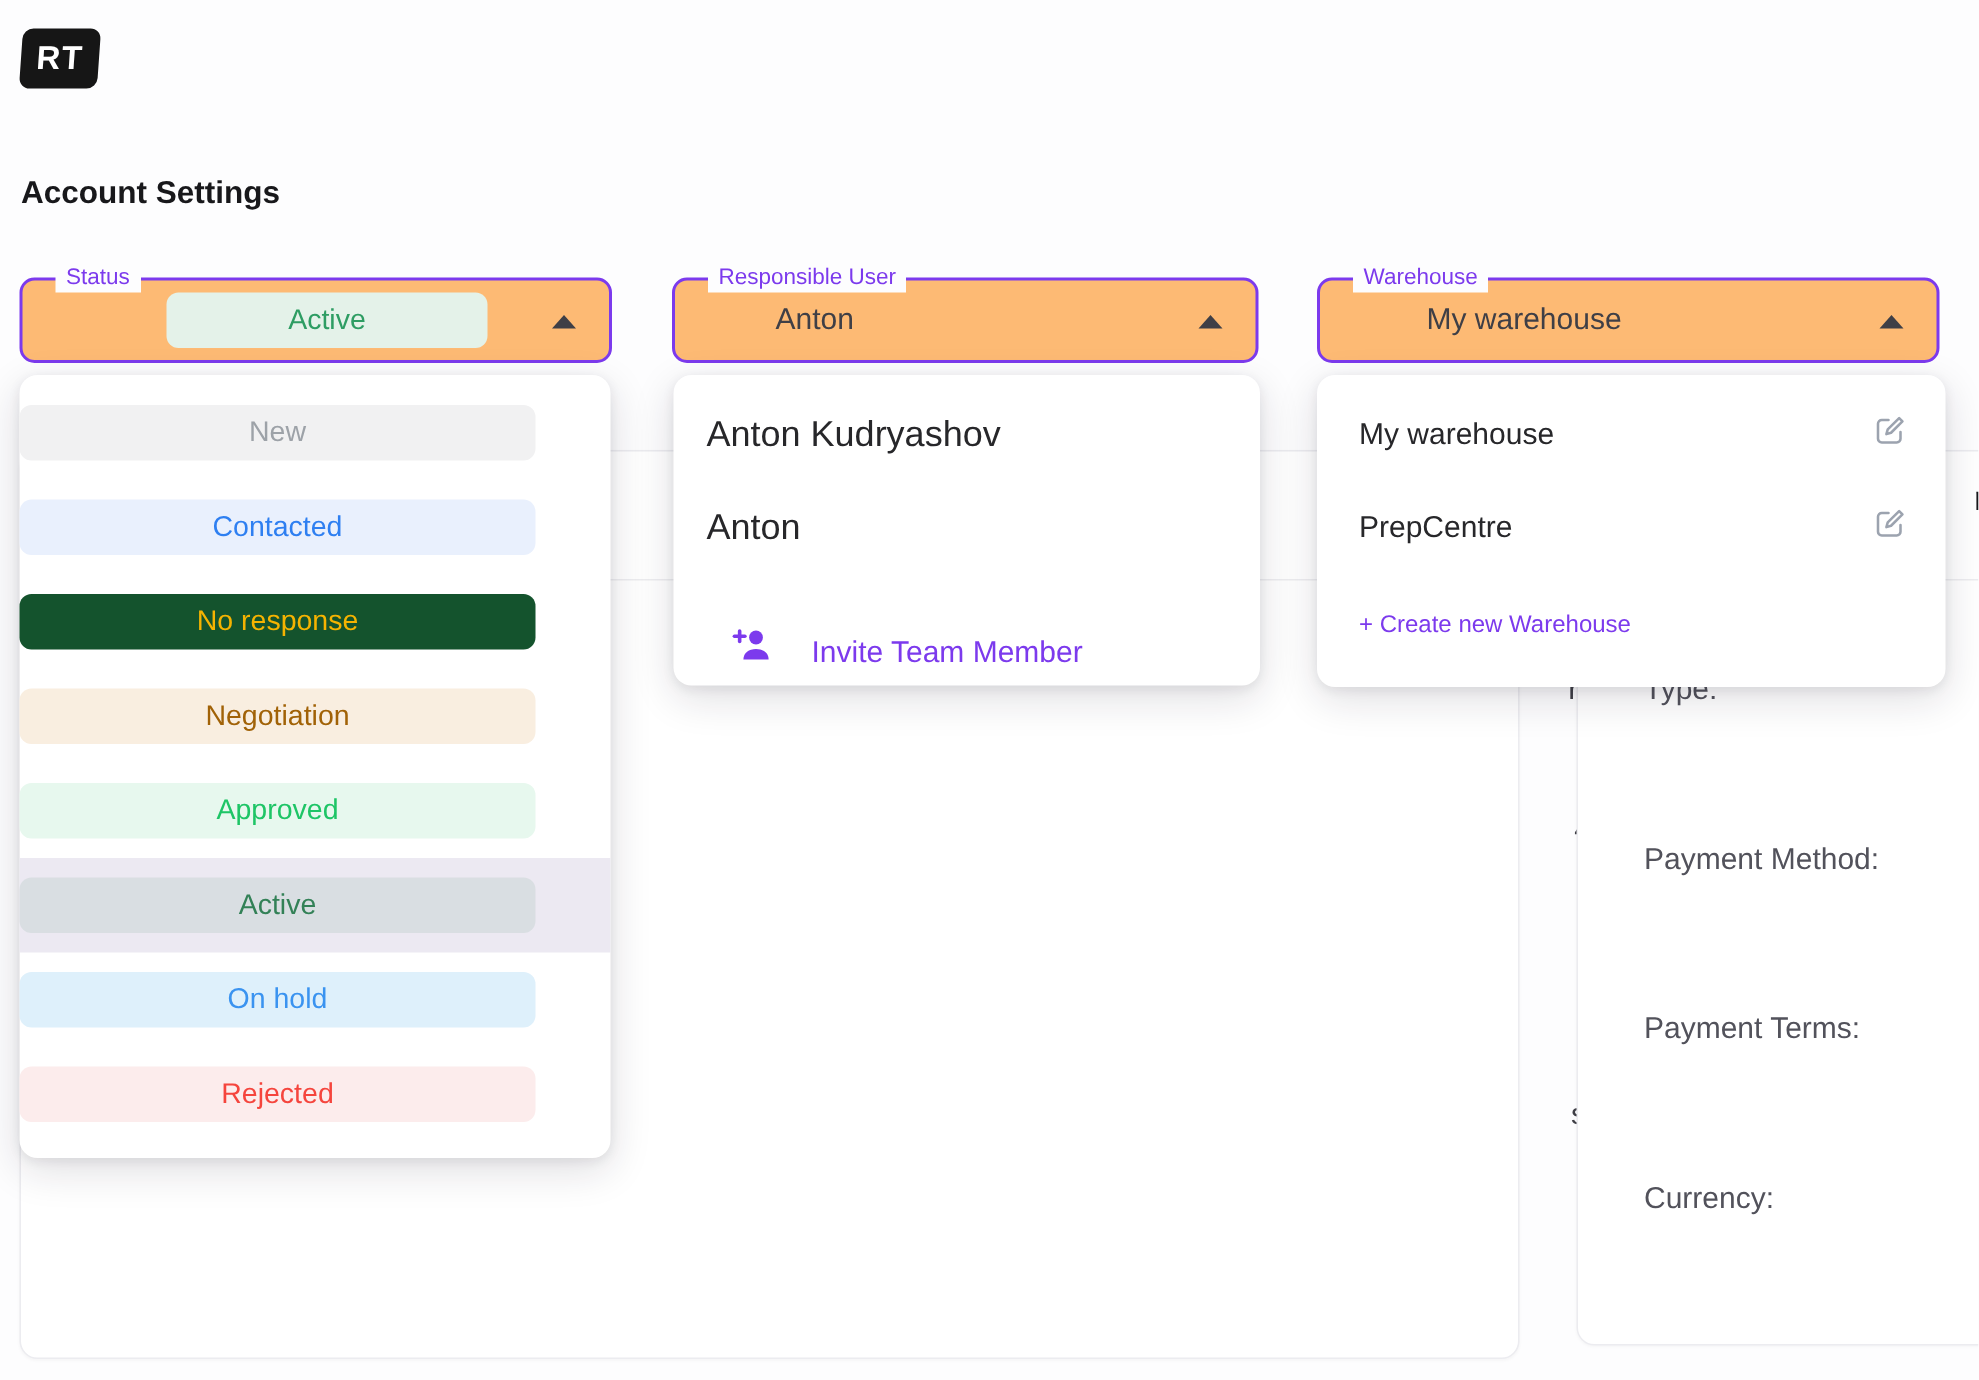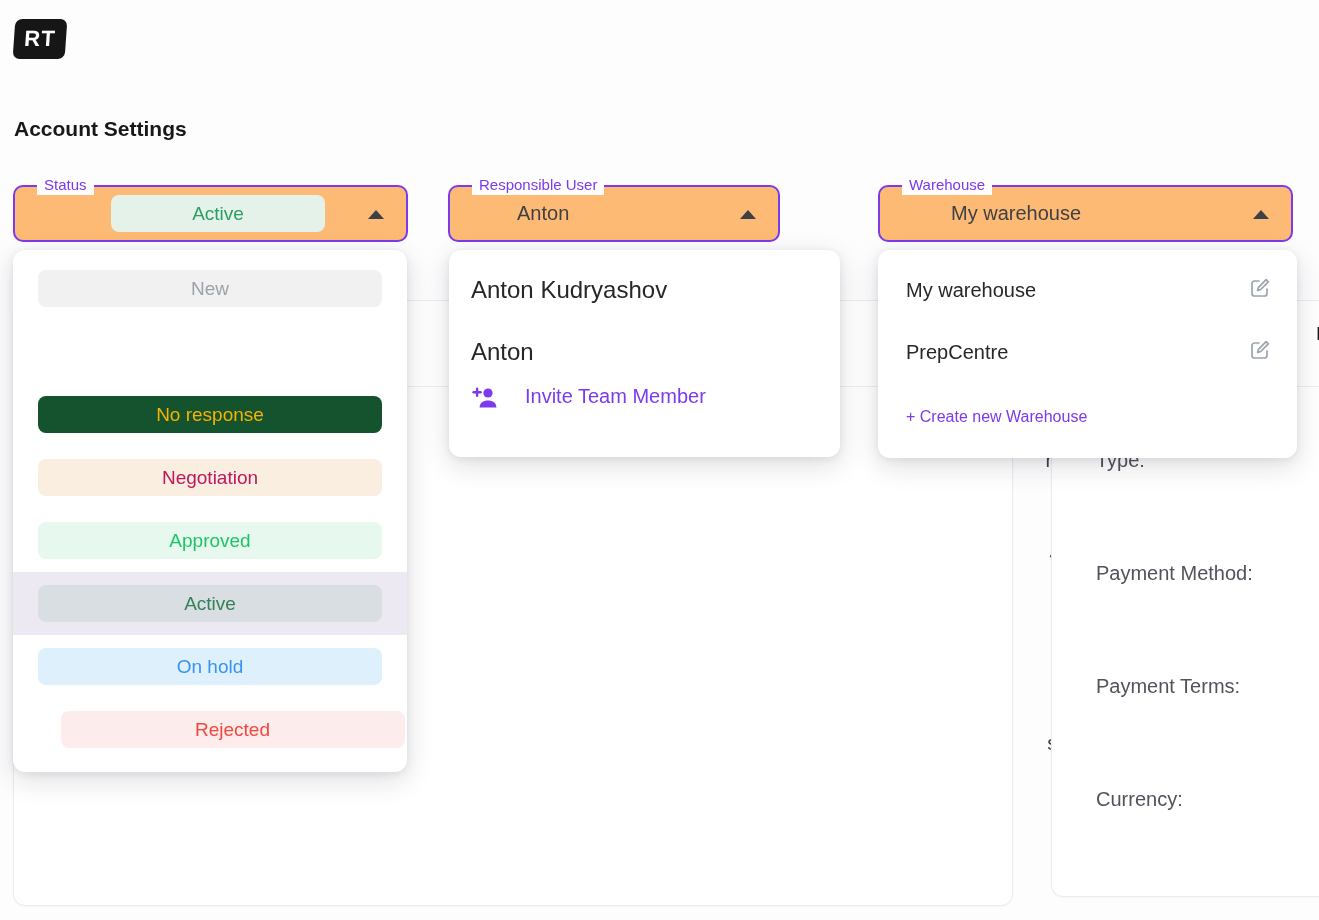--- a/index.html
+++ b/index.html
@@ -16,21 +16,21 @@
 
   
   .field { position:absolute; top:185px; height:57px; border:2px solid #7c3aed; border-radius:10px;
     background:#fdba74; display:flex; align-items:center; cursor:pointer; z-index:5;padding-left:45px; }
   .field-label { position:absolute; top:-12px; left:22px; background:#fdfdfe; padding:0 7px;
     color:#7c3aed; font-size:15px; line-height:20px; }
   .caret-up { position:absolute; right:22px; top:50%; margin-top:-4px; width:0; height:0;
     border-left:8px solid transparent; border-right:8px solid transparent; border-bottom:9px solid #3f3f46; }
   .field-value { font-size:20px; color:#3f3f46; }
   #field-status { left:13px; width:395px; justify-content:center; }
-  #field-user { left:448px; width:332px; }
+  #field-user { left:448px; width:391px; }
   #field-user .field-value { margin-left:22px; }
   #field-warehouse { left:878px; width:415px; }
   #field-warehouse .field-value { margin-left:26px; }
   .badge { display:flex; align-items:center; justify-content:center; height:37px; border-radius:8px;
     font-size:19px; }
   .trigger-badge { width:214px; margin-right:30px; background:#e4f2e9; color:#2e9d63; }
 
   
   .card { position:absolute; top:300px; background:#fff; border:1px solid #ececf0; border-radius:12px;
     box-shadow:0 1px 2px rgba(16,16,20,.03); z-index:1; }
@@ -49,28 +49,28 @@
   .clip-val { max-width:305px; overflow:hidden; }
 
   .detail-label { position:absolute; left:43px; height:29px; display:flex; align-items:center;
     font-size:20px; color:#52525b; white-space:nowrap; }
 
   
   .menu { position:absolute; background:#fff; border-radius:12px; z-index:10;
     box-shadow:0 8px 28px rgba(25,20,40,.14), 0 2px 8px rgba(25,20,40,.08); }
   #status-menu { left:13px; top:250px; width:394px; height:522px; }
   .status-row { position:absolute; left:0; width:100%; height:63px; display:flex; align-items:center;
-    justify-content:center; cursor:pointer; }
+    justify-content:flex-start; cursor:pointer; }
   .status-row.selected { background:#ece9f2; }
   .status-row .badge { width:344px; }
 
   #user-menu { left:449px; top:250px; width:391px; height:207px; }
   .user-row { position:absolute; left:0; width:100%; height:62px; display:flex; align-items:center;
     padding-left:22px; font-size:24px; color:#27272a; cursor:pointer; }
-  .invite-row { position:absolute; left:0; width:100%; height:62px; display:flex; align-items:flex-start;
+  .invite-row { position:absolute; left:16px; width:100%; height:62px; display:flex; align-items:flex-end;
     padding-left:22px; cursor:pointer; color:#7c3aed; font-size:20px; }
   .invite-row span.lbl { margin-left:26px; }
 
   #warehouse-menu { left:878px; top:250px; width:419px; height:208px; }
   .wh-row { position:absolute; left:0; width:100%; height:62px; display:flex; align-items:center;
     padding:0 25px 0 28px; font-size:20px; color:#27272a; cursor:pointer; }
   .wh-row .spacer { flex:1; }
   .create-row { position:absolute; left:0; width:100%; height:62px; display:flex; align-items:center;
     padding-left:28px; color:#7c3aed; font-size:16px; cursor:pointer; }
 </style>
@@ -138,36 +138,39 @@
   <div class="field" id="field-warehouse">
     <span class="field-label">Warehouse</span>
     <span class="field-value">My warehouse</span>
     <span class="caret-up"></span>
   </div>
 
   <div class="menu" id="status-menu">
       <div class="status-row" style="top: 7px;">
       <span class="badge" style="background: rgb(241, 241, 242); color: rgb(157, 162, 168);">New</span>
     </div>
+      <div class="status-row" style="top: 70px;">
+      <span class="badge" style="background: rgb(233, 240, 253); color: rgb(46, 127, 241);">Contacted</span>
+    </div>
       <div class="status-row" style="top: 133px;">
       <span class="badge" style="background: #14532d; color: rgb(245, 179, 1);">No response</span>
     </div>
       <div class="status-row" style="top: 196px;">
-      <span class="badge" style="background: rgb(249, 238, 224); color: #be185d;">Negotiation</span>
+      <span class="badge" style="background: rgb(249, 238, 224); color: #a16207;">Negotiation</span>
     </div>
       <div class="status-row" style="top: 259px;">
       <span class="badge" style="background: rgb(231, 248, 238); color: rgb(30, 197, 102);">Approved</span>
     </div>
       <div class="status-row selected" style="top: 322px; background: rgb(236, 233, 242);">
       <span class="badge" style="background: rgb(217, 222, 226); color: rgb(51, 129, 87);">Active</span>
     </div>
       <div class="status-row" style="top: 385px;">
       <span class="badge" style="background: rgb(222, 240, 251); color: rgb(58, 147, 240);">On hold</span>
     </div>
-      <div class="status-row" style="top: 448px; padding-left: 45px;">
+      <div class="status-row" style="top: 448px;">
       <span class="badge" style="background: rgb(252, 236, 236); color: rgb(245, 69, 61);">Rejected</span>
     </div>
     </div>
 
   <div class="menu" id="user-menu">
     <div class="user-row" style="top: 9px;">
       <span>Anton Kudryashov</span>
     </div>
       <div class="user-row" style="top: 71px;">
       <span>Anton</span>

